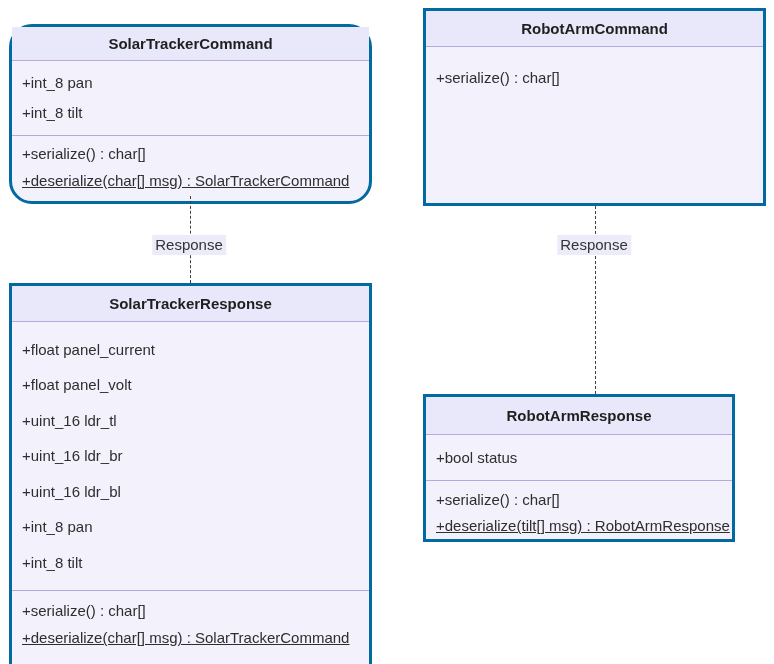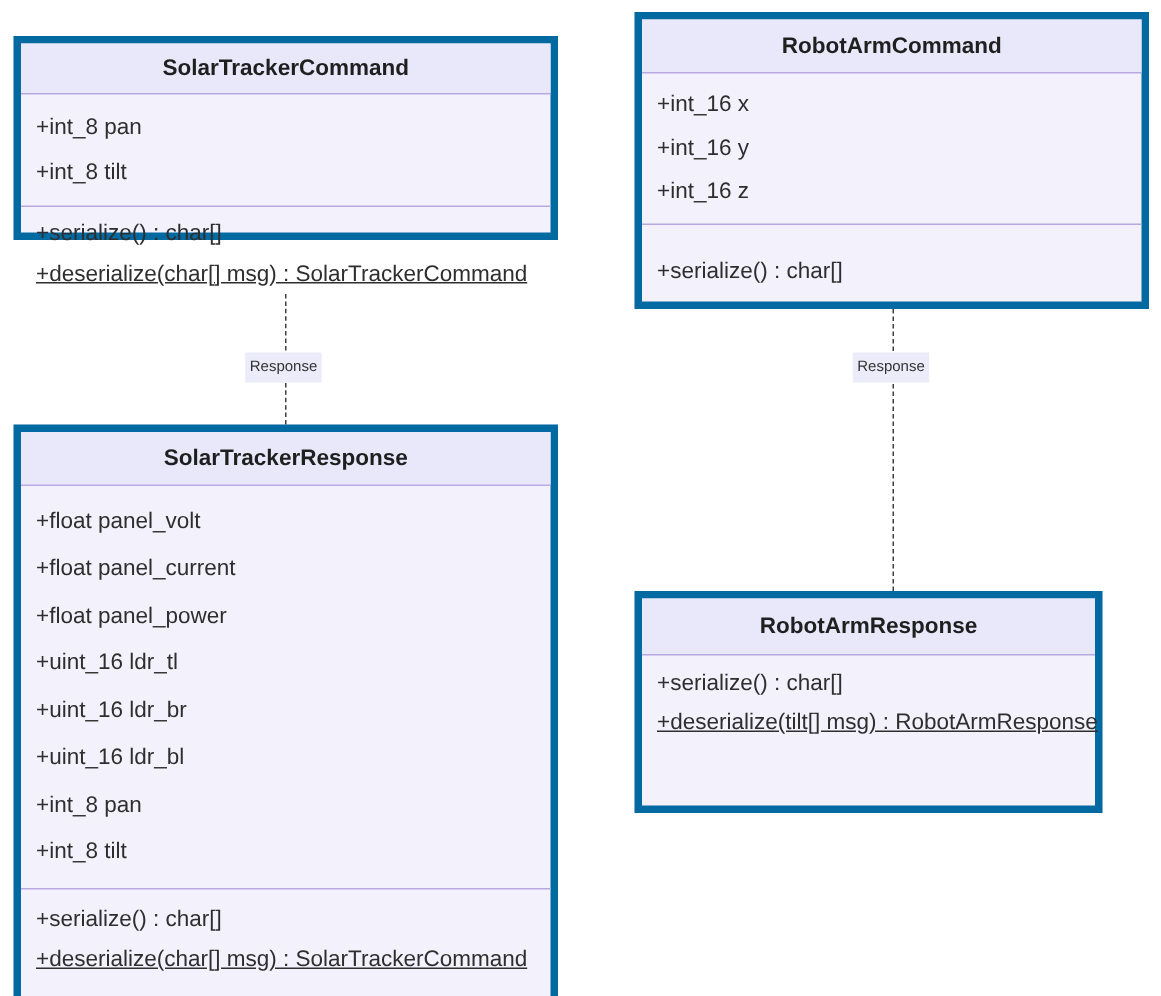--- a/index.html
+++ b/index.html
@@ -12,21 +12,21 @@
     position: relative;
     width: 774px;
     height: 664px;
     background: #ffffff;
     overflow: hidden;
   }
   
   .uml-class {
     position: absolute;
     box-sizing: border-box;
-    border: 5px solid #0369a1;
+    border: 3px solid #0369a1;
     background: #f3f1fc;
     color: #2e2e2e;
     display: flex;
     flex-direction: column;
   }
   .uml-header {
     box-sizing: border-box;
     background: #e9e7fa;
     font-weight: bold;
     font-size: 15px;
@@ -48,21 +48,21 @@
   .uml-row {
     font-size: 15px;
     line-height: 20px;
     padding-left: 10px;
     white-space: nowrap;
   }
   .uml-row.static-member {
     text-decoration: underline;
   }
   
-  #class-stc { left: 9px;   top: 24px;  width: 363px; height: 136px; }
+  #class-stc { left: 9px;   top: 24px;  width: 363px; height: 180px; border-radius: 23px; }
   #class-stc .uml-header  { height: 33px; }
   #class-stc .sec-fields  { height: 75px; }
   #class-stc .sec-methods { height: 64px; }
 
   #class-rac { left: 423px; top: 8px;   width: 343px; height: 198px; }
   #class-rac .uml-header  { height: 35px; }
   #class-rac .sec-fields  { height: 101px; }
   #class-rac .sec-methods { height: 62px; }
 
   #class-str { left: 9px;   top: 283px; width: 363px; height: 472px; }
@@ -82,21 +82,21 @@
     border-left: 1px dashed #3f3f3f;
   }
   #edge-line-1 { left: 190px; top: 196px; height: 87px; }
   #edge-line-2 { left: 595px; top: 206px; height: 188px; }
 
   .edge-label {
     position: absolute;
     transform: translate(-50%, -50%);
     background: #ecebfa;
     color: #333333;
-    font-size: 10px;
+    font-size: 15px;
     line-height: 18px;
     padding: 1px 3px;
     white-space: nowrap;
   }
   #edge-label-1 { left: 189px; top: 245px; }
   #edge-label-2 { left: 594px; top: 245px; }
 </style>
 </head>
 <body>
 
@@ -109,50 +109,47 @@
       <div class="uml-row">+int_8 tilt</div>
     </div>
     <div class="uml-section sec-methods">
       <div class="uml-row">+serialize() : char[]</div>
       <div class="uml-row static-member">+deserialize(char[] msg) : SolarTrackerCommand</div>
     </div>
   </div>
 
   <div class="uml-class" id="class-rac">
     <div class="uml-header">RobotArmCommand</div>
-    <div class="uml-section sec-fields">
-      <div class="uml-row">+int_16 x</div>
-      <div class="uml-row">+int_16 y</div>
-      <div class="uml-row">+int_16 z</div>
-    </div>
     <div class="uml-section sec-methods">
       <div class="uml-row">+serialize() : char[]</div>
     </div>
   </div>
 
   <div class="uml-class" id="class-str">
     <div class="uml-header">SolarTrackerResponse</div>
     <div class="uml-section sec-fields">
+      <div class="uml-row">+float panel_current</div>
       <div class="uml-row">+float panel_volt</div>
-      <div class="uml-row">+float panel_current</div>
-      <div class="uml-row">+float panel_power</div>
       <div class="uml-row">+uint_16 ldr_tl</div>
       <div class="uml-row">+uint_16 ldr_br</div>
       <div class="uml-row">+uint_16 ldr_bl</div>
       <div class="uml-row">+int_8 pan</div>
       <div class="uml-row">+int_8 tilt</div>
     </div>
     <div class="uml-section sec-methods">
       <div class="uml-row">+serialize() : char[]</div>
       <div class="uml-row static-member">+deserialize(char[] msg) : SolarTrackerCommand</div>
     </div>
   </div>
 
   <div class="uml-class" id="class-rar">
     <div class="uml-header">RobotArmResponse</div>
+    <div class="uml-section sec-fields">
+      <div class="uml-row">+bool status</div>
+    </div>
     <div class="uml-section sec-methods">
       <div class="uml-row">+serialize() : char[]</div>
       <div class="uml-row static-member">+deserialize(tilt[] msg) : RobotArmResponse</div>
     </div>
   </div>
 
   <div class="edge-line" id="edge-line-1"></div>
   <div class="edge-label" id="edge-label-1">Response</div>
 
   <div class="edge-line" id="edge-line-2"></div>

